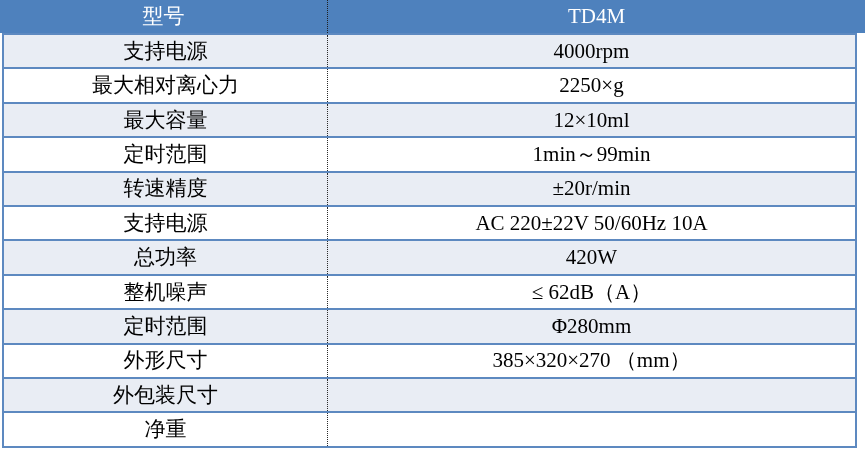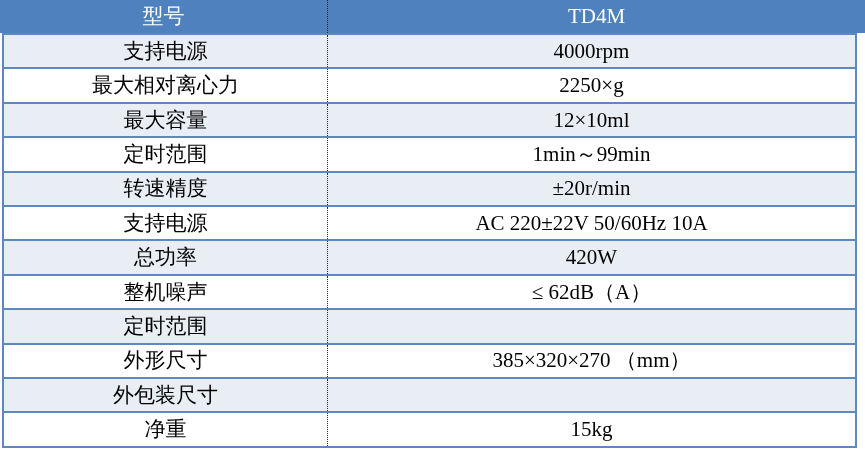--- a/index.html
+++ b/index.html
@@ -103,27 +103,27 @@
     <div class="row">
       <div class="cell label">总功率</div>
       <div class="cell value">420W</div>
     </div>
     <div class="row">
       <div class="cell label">整机噪声</div>
       <div class="cell value">≤ 62dB（A）</div>
     </div>
     <div class="row">
       <div class="cell label">定时范围</div>
+      <div class="cell value">Φ280mm</div>
     </div>
     <div class="row">
       <div class="cell label">外形尺寸</div>
       <div class="cell value">385×320×270 （mm）</div>
     </div>
     <div class="row">
       <div class="cell label">外包装尺寸</div>
     </div>
     <div class="row">
       <div class="cell label">净重</div>
-      <div class="cell value">15kg</div>
     </div>
   </div>
 
 </div>
 
 </body></html>

